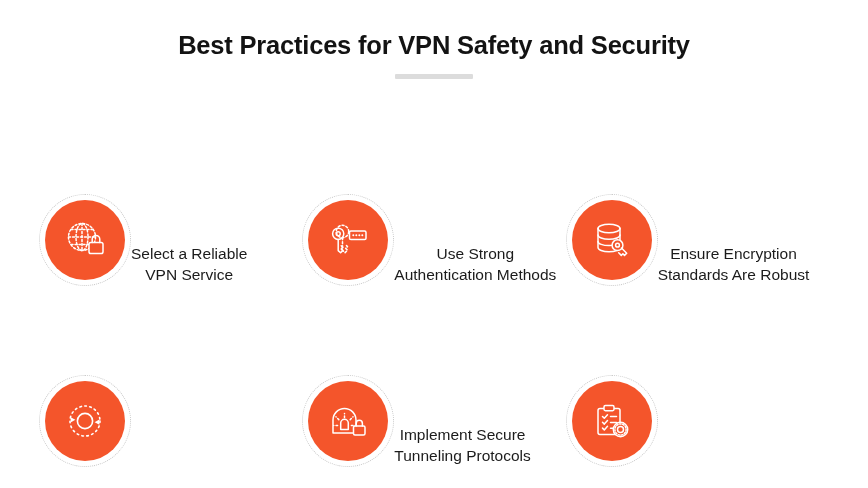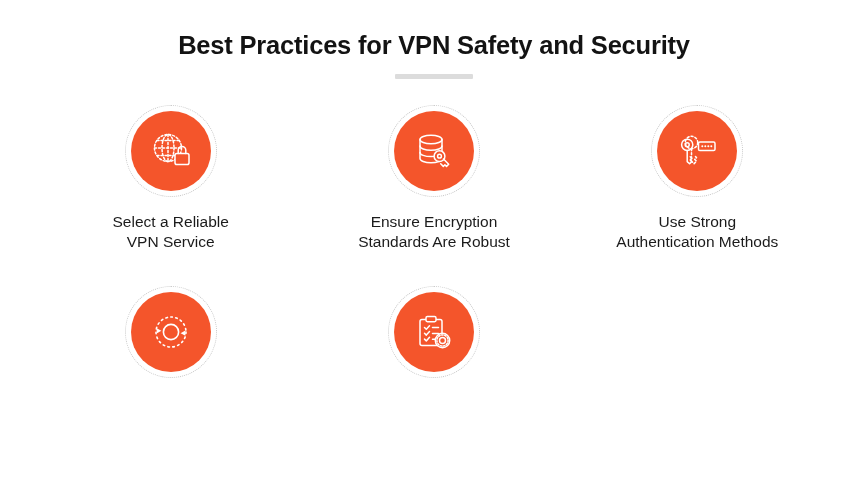--- a/index.html
+++ b/index.html
@@ -49,22 +49,22 @@
     margin-top: 26px;
     width: 790px;
     display: grid;
     grid-template-columns: repeat(3, 1fr);
     grid-template-rows: repeat(2, 181px);
     column-gap: 0px;
     row-gap: 0px;
   }
   .cell {
     display: flex;
-    flex-direction: column;
-    align-items: center;
+    flex-direction: row;
+    align-items: flex-end;
   }
   .icon-ring {
     width: 92px;
     height: 92px;
     border-radius: 50%;
     border: 1.6px dotted #c9c9c9;
     display: flex;
     align-items: center;
     justify-content: center;
     box-sizing: border-box;
@@ -122,76 +122,99 @@
       </div>
       <div class="caption">Select a Reliable
 VPN Service</div>
     </div>
 
     <div class="cell">
       <div class="icon-ring">
         <div class="icon-disc">
           <span>
             <svg width="46" height="46" viewBox="0 0 46 46" fill="none" stroke="#ffffff" stroke-width="1.5" stroke-linecap="round" stroke-linejoin="round">
+
+              <circle cx="17.5" cy="14.5" r="6.2" stroke-dasharray="2 2"></circle>
+              <path d="M17.5 20.7 v12.5 l2.6 2.4 2.4 -2.4 -1.8 -1.8 1.8 -1.8 -1.8 -1.8" stroke-dasharray="2 2"></path>
+
+              <circle cx="13.2" cy="16.8" r="5.6"></circle>
+              <circle cx="13.2" cy="16.8" r="2"></circle>
+              <path d="M13.2 22.4 v11.2 l2.4 2.2 2.2 -2.2 -1.6 -1.6 1.6 -1.6 -1.6 -1.6"></path>
+
+              <rect x="24.5" y="14" width="16.5" height="8.6" rx="1.4"></rect>
+              <circle cx="28.3" cy="18.3" r="1" fill="#ffffff" stroke="none"></circle>
+              <circle cx="31.3" cy="18.3" r="1" fill="#ffffff" stroke="none"></circle>
+              <circle cx="34.3" cy="18.3" r="1" fill="#ffffff" stroke="none"></circle>
+              <circle cx="37.3" cy="18.3" r="1" fill="#ffffff" stroke="none"></circle>
+            </svg>
+          </span>
+        </div>
+      </div>
+      <div class="caption">Use Strong
+Authentication Methods</div>
+    </div>
+
+    <div class="cell">
+      <div class="icon-ring">
+        <div class="icon-disc">
+          <span>
+            <svg width="46" height="46" viewBox="0 0 46 46" fill="none" stroke="#ffffff" stroke-width="1.5" stroke-linecap="round" stroke-linejoin="round">
               <ellipse cx="20" cy="11.5" rx="11" ry="4.2"></ellipse>
               <path d="M9 11.5 v19 c0 2.3 4.9 4.2 11 4.2 s11 -1.9 11 -4.2 v-19"></path>
               <path d="M9 18 c0 2.3 4.9 4.2 11 4.2 s11 -1.9 11 -4.2"></path>
               <path d="M9 24.4 c0 2.3 4.9 4.2 11 4.2 s11 -1.9 11 -4.2"></path>
               <circle cx="28.5" cy="28.2" r="5.4" fill="#F4552B"></circle>
               <circle cx="28.5" cy="28.2" r="1.9"></circle>
               <path d="M32.5 31 l5.2 5.2 -2.2 2.2 -1.6 -1.6 -1.6 1.6 -2.6 -2.6"></path>
             </svg>
           </span>
         </div>
       </div>
       <div class="caption">Ensure Encryption
 Standards Are Robust</div>
     </div>
 
     <div class="cell">
       <div class="icon-ring">
         <div class="icon-disc">
           <span>
-            <svg width="46" height="46" viewBox="0 0 46 46" fill="none" stroke="#ffffff" stroke-width="1.5" stroke-linecap="round" stroke-linejoin="round">
-
-              <circle cx="17.5" cy="14.5" r="6.2" stroke-dasharray="2 2"></circle>
-              <path d="M17.5 20.7 v12.5 l2.6 2.4 2.4 -2.4 -1.8 -1.8 1.8 -1.8 -1.8 -1.8" stroke-dasharray="2 2"></path>
-
-              <circle cx="13.2" cy="16.8" r="5.6"></circle>
-              <circle cx="13.2" cy="16.8" r="2"></circle>
-              <path d="M13.2 22.4 v11.2 l2.4 2.2 2.2 -2.2 -1.6 -1.6 1.6 -1.6 -1.6 -1.6"></path>
-
-              <rect x="24.5" y="14" width="16.5" height="8.6" rx="1.4"></rect>
-              <circle cx="28.3" cy="18.3" r="1" fill="#ffffff" stroke="none"></circle>
-              <circle cx="31.3" cy="18.3" r="1" fill="#ffffff" stroke="none"></circle>
-              <circle cx="34.3" cy="18.3" r="1" fill="#ffffff" stroke="none"></circle>
-              <circle cx="37.3" cy="18.3" r="1" fill="#ffffff" stroke="none"></circle>
-            </svg>
-          </span>
-        </div>
-      </div>
-      <div class="caption">Use Strong
-Authentication Methods</div>
-    </div>
-
-    <div class="cell">
-      <div class="icon-ring">
-        <div class="icon-disc">
-          <span>
             <svg width="46" height="46" viewBox="0 0 46 46" fill="none" stroke="#ffffff" stroke-width="1.6" stroke-linecap="round" stroke-linejoin="round">
               <circle cx="23" cy="23" r="15" stroke-dasharray="1.6 3.4"></circle>
               <circle cx="23" cy="23" r="7.6"></circle>
               <polygon points="8.6,19.2 13.4,21.8 8.6,24.4" fill="#ffffff" stroke="none"></polygon>
               <polygon points="37.4,21.6 32.6,24.2 37.4,26.8" fill="#ffffff" stroke="none"></polygon>
             </svg>
           </span>
         </div>
       </div>
     </div>
 
+    <div class="cell">
+      <div class="icon-ring">
+        <div class="icon-disc">
+          <span>
+            <svg width="46" height="46" viewBox="0 0 46 46" fill="none" stroke="#ffffff" stroke-width="1.5" stroke-linecap="round" stroke-linejoin="round">
+              <path d="M8 35 v-13 a11.5 11.5 0 0 1 23 0 v13 z"></path>
+              <path d="M15.7 31.5 v-6.4 a3.8 3.8 0 0 1 7.6 0 v6.4 z"></path>
+              <g stroke-dasharray="1.6 2.2">
+                <line x1="19.5" y1="19.5" x2="19.5" y2="15.5"></line>
+                <line x1="13.8" y1="21.6" x2="11" y2="18.8"></line>
+                <line x1="25.2" y1="21.6" x2="28" y2="18.8"></line>
+                <line x1="12.6" y1="27.6" x2="8.8" y2="27.6"></line>
+                <line x1="26.4" y1="27.6" x2="30.2" y2="27.6"></line>
+              </g>
+              <rect x="28.5" y="28" width="11.5" height="9" rx="1.5" fill="#F4552B"></rect>
+              <path d="M31.2 28 v-2.6 a3.1 3.1 0 0 1 6.2 0 v2.6"></path>
+            </svg>
+          </span>
+        </div>
+      </div>
+      <div class="caption">Implement Secure
+Tunneling Protocols</div>
+    </div>
 
     <div class="cell">
       <div class="icon-ring">
         <div class="icon-disc">
           <span>
             <svg width="46" height="46" viewBox="0 0 46 46" fill="none" stroke="#ffffff" stroke-width="1.5" stroke-linecap="round" stroke-linejoin="round">
               <path d="M9 12.5 a2 2 0 0 1 2 -2 h18 a2 2 0 0 1 2 2 v22 a2 2 0 0 1 -2 2 h-18 a2 2 0 0 1 -2 -2 z"></path>
               <rect x="15" y="7.5" width="10" height="5.2" rx="1.4" fill="#F4552B"></rect>
               <path d="M13.5 18.5 l1.8 1.8 3.2 -3.6"></path>
               <line x1="21.5" y1="18.6" x2="27.5" y2="18.6"></line>

